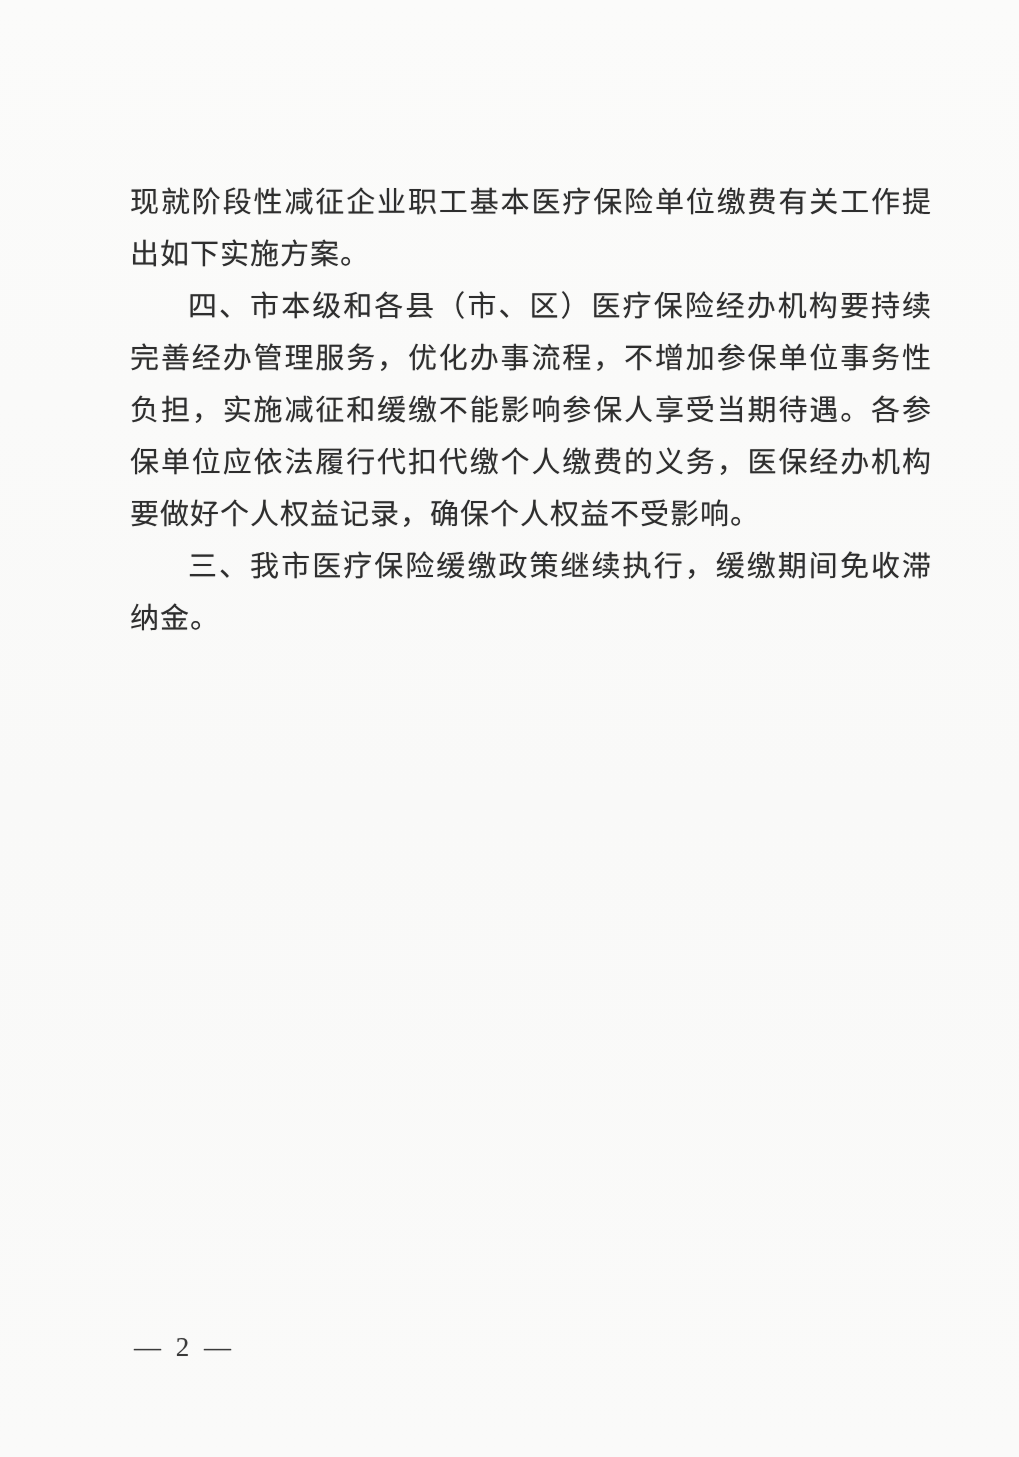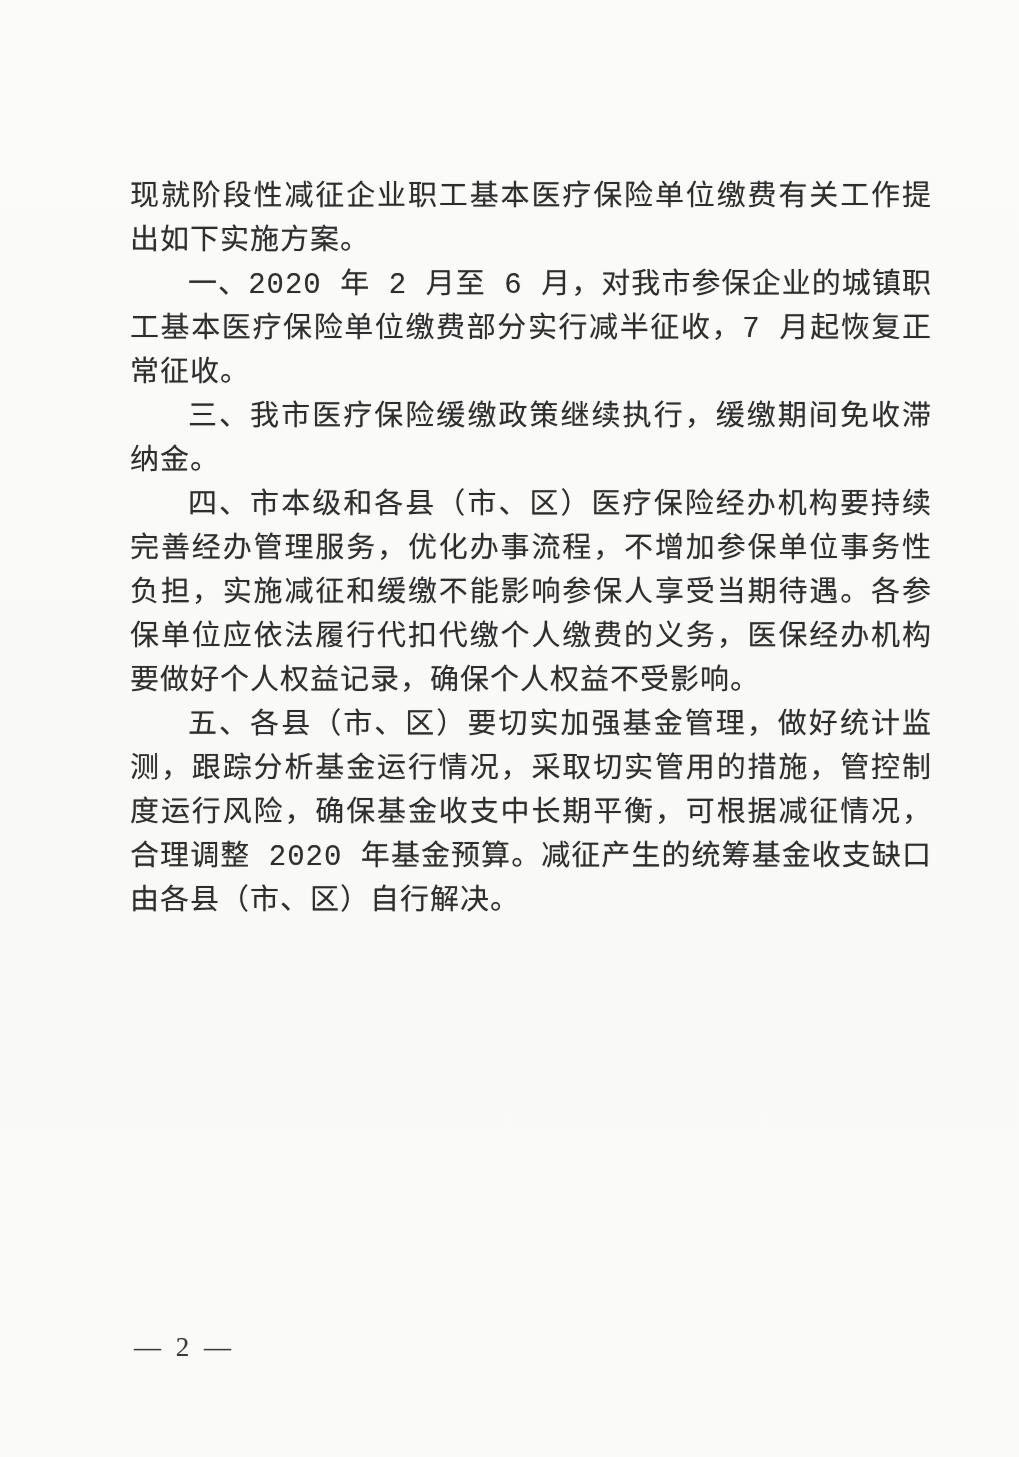--- a/index.html
+++ b/index.html
@@ -17,23 +17,23 @@
     position: absolute;
     inset: 0;
     background: linear-gradient(180deg, #fbfbfa 0%, #f9f9f8 55%, #fafaf9 100%);
   }
   .page-content {
     position: absolute;
     left: 130px;
     top: 176px;
     width: 802px;
     color: #2e2e2e;
-    font-family: Liberation Mono, monospace;
+    font-family: Liberation Serif, serif;
     font-size: 29px;
-    line-height: 44px;
+    line-height: 52px;
     letter-spacing: 1px;
     text-align: justify;
     text-justify: inter-ideograph;
     text-shadow: 0 0 1px rgba(46,46,46,0.35);
   }
   .page-content p {
     margin: 0;
   }
   .page-content p.indent {
     text-indent: 2em;
@@ -48,20 +48,18 @@
     letter-spacing: 4px;
     text-shadow: 0 0 1px rgba(46,46,46,0.3);
   }
 </style>
 </head>
 <body>
 
 <div class="scan-page">
   <div class="page-content">
     <p>现就阶段性减征企业职工基本医疗保险单位缴费有关工作提出如下实施方案。</p>
-    <p class="indent">一、2020 年 2 月至 6 月，对我市参保企业的城镇职工基本医疗保险单位缴费部分实行减半征收，7 月起恢复正常征收。</p>
+    <p class="indent">四、市本级和各县（市、区）医疗保险经办机构要持续完善经办管理服务，优化办事流程，不增加参保单位事务性负担，实施减征和缓缴不能影响参保人享受当期待遇。各参保单位应依法履行代扣代缴个人缴费的义务，医保经办机构要做好个人权益记录，确保个人权益不受影响。</p>
     <p class="indent">三、我市医疗保险缓缴政策继续执行，缓缴期间免收滞纳金。</p>
-    <p class="indent">四、市本级和各县（市、区）医疗保险经办机构要持续完善经办管理服务，优化办事流程，不增加参保单位事务性负担，实施减征和缓缴不能影响参保人享受当期待遇。各参保单位应依法履行代扣代缴个人缴费的义务，医保经办机构要做好个人权益记录，确保个人权益不受影响。</p>
-    <p class="indent">五、各县（市、区）要切实加强基金管理，做好统计监测，跟踪分析基金运行情况，采取切实管用的措施，管控制度运行风险，确保基金收支中长期平衡，可根据减征情况，合理调整 2020 年基金预算。减征产生的统筹基金收支缺口由各县（市、区）自行解决。</p>
   </div>
 
   <div class="page-footer">— 2 —</div>
 </div>
 
 </body></html>

